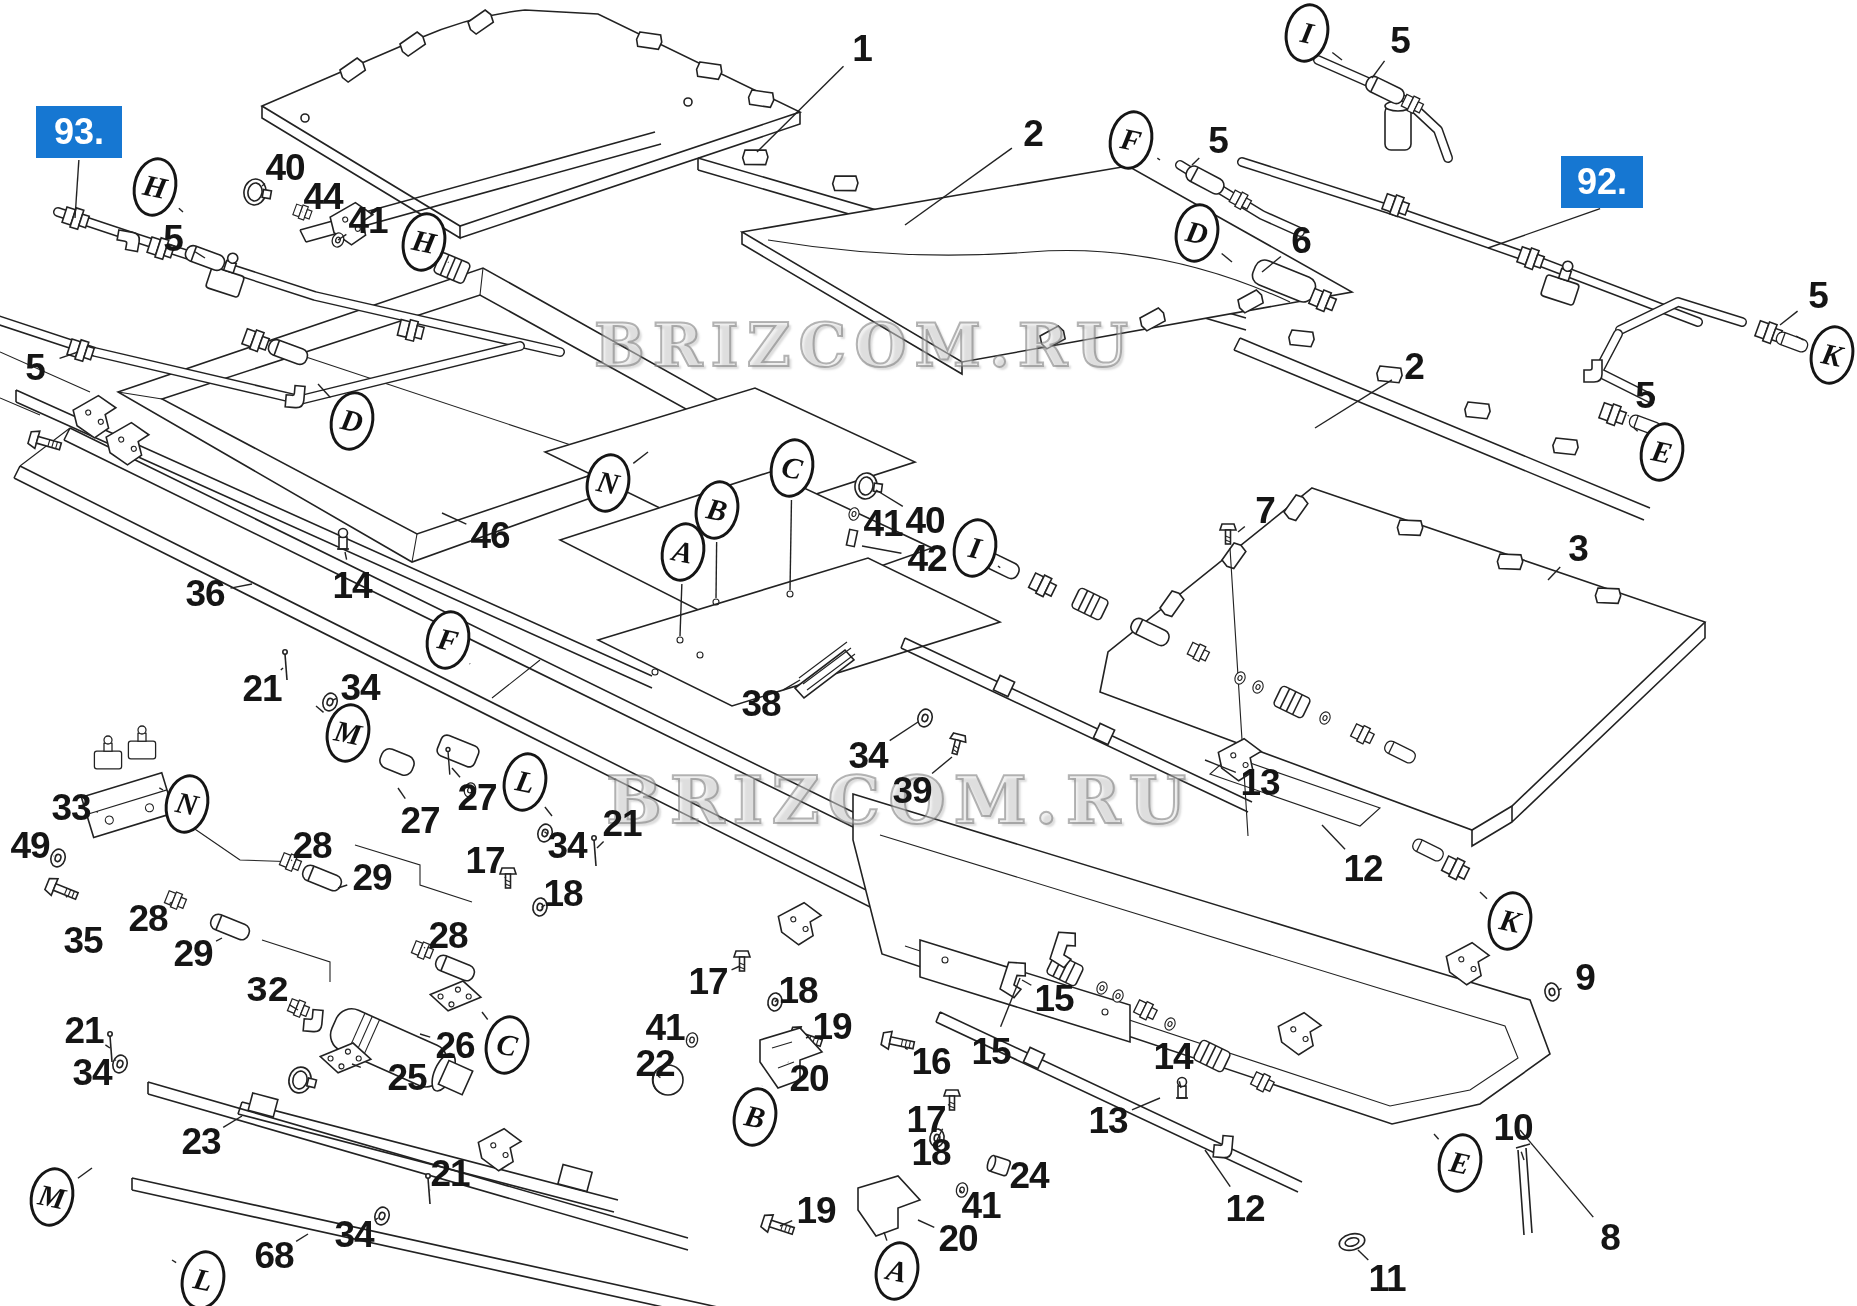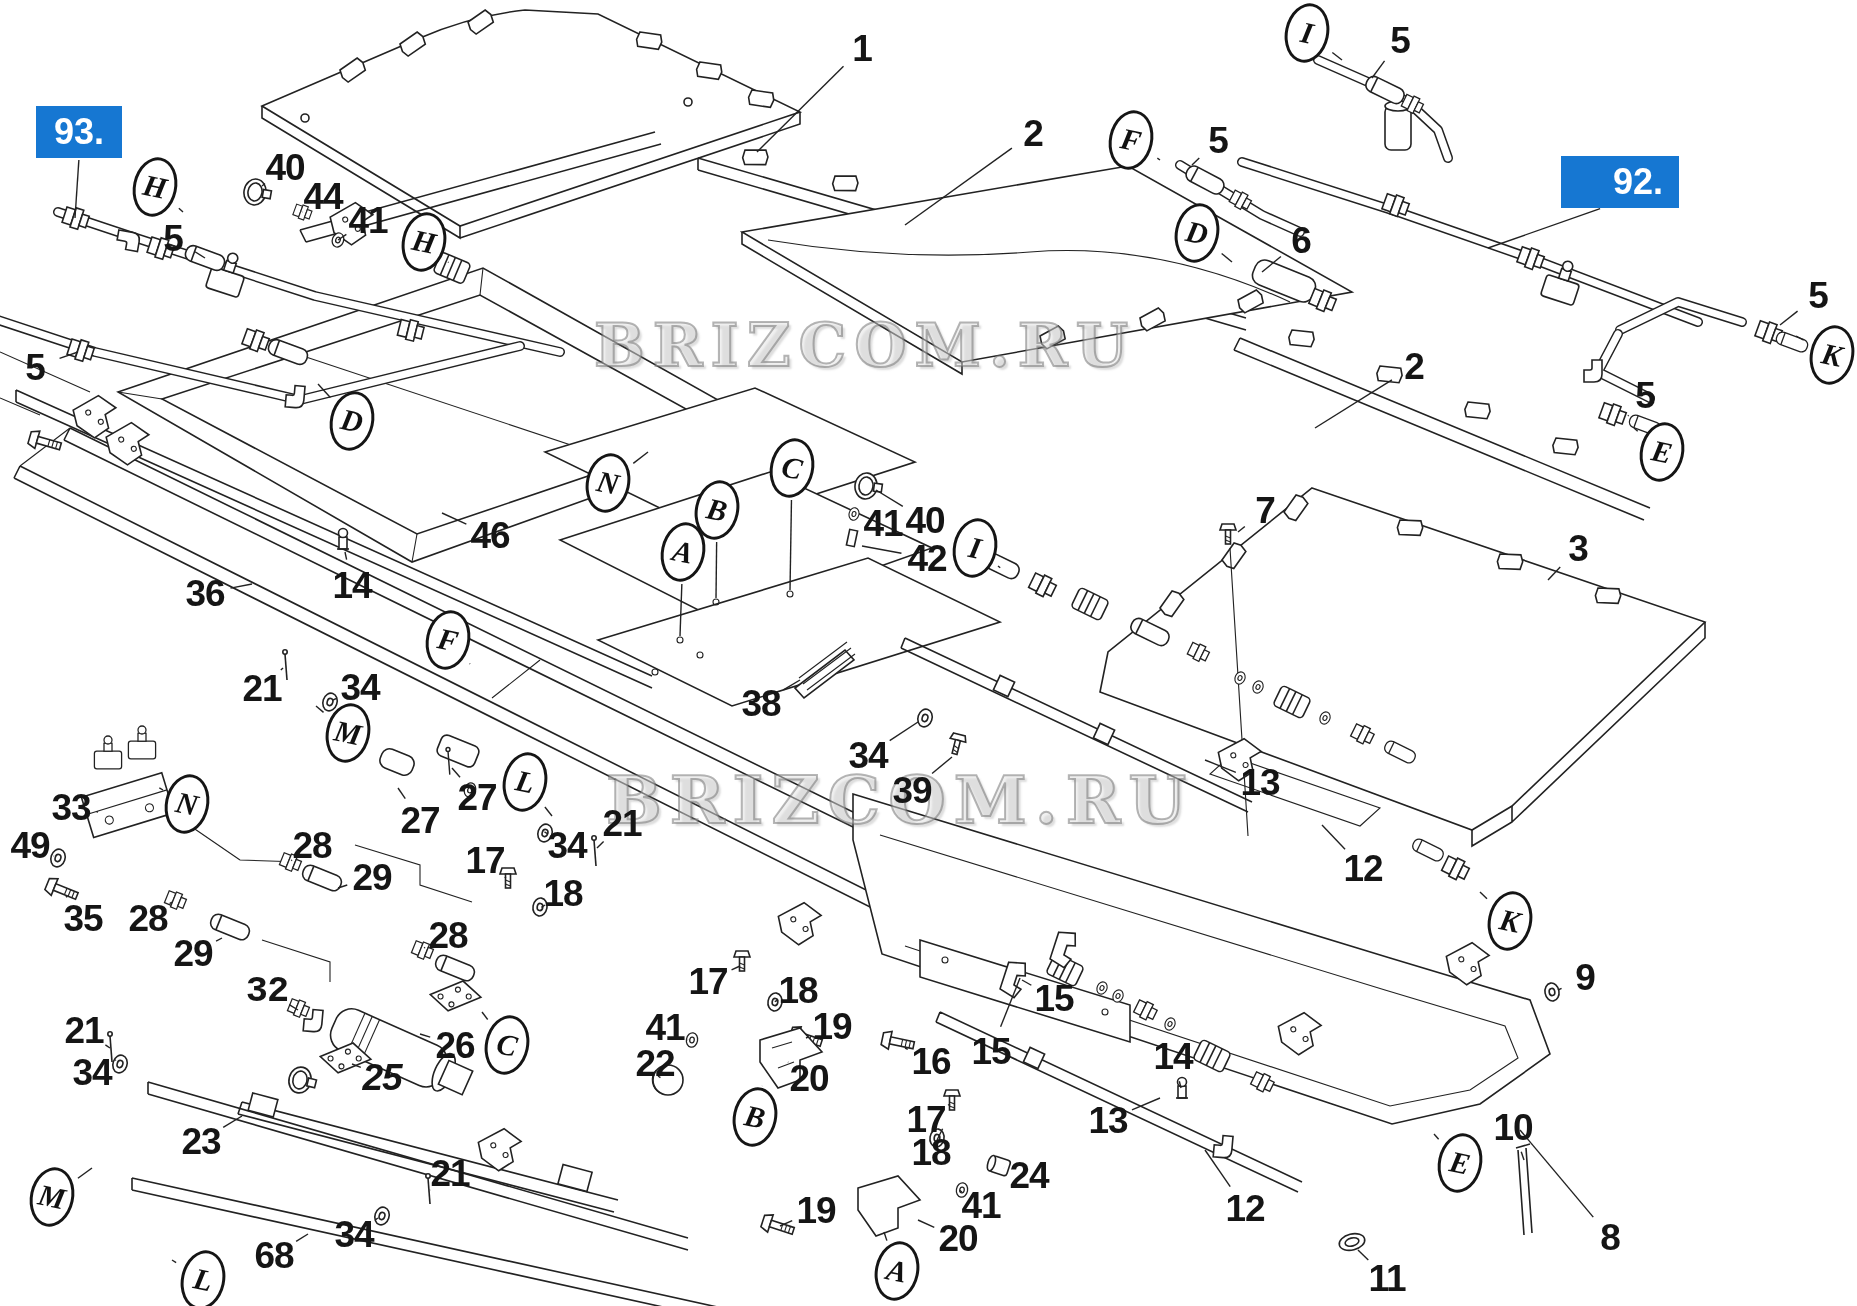--- a/index.html
+++ b/index.html
@@ -499,21 +499,21 @@
         <line x1="1486.9923719664284" y1="898.7592929008808" x2="1480" y2="892" stroke="#222" stroke-width="1.4"></line>
         <line x1="1637.7037887243105" y1="431.174676049409" x2="1634" y2="428" stroke="#222" stroke-width="1.4"></line>
         <line x1="1438.6385594959352" y1="1139.1737778993122" x2="1434" y2="1134" stroke="#222" stroke-width="1.4"></line>
       </g>
 </svg>
 
 <div id="overlay">
       <div class="wm" style="left: 865px; top: 345px; font-size: 60px;">BRIZCOM.RU</div>
       <div class="wm" style="left: 900px; top: 800px; font-size: 66px;">BRIZCOM.RU</div>
       <div class="hbox" style="left: 36px; top: 106px; width: 86px; height: 52px;">93.</div>
-      <div class="hbox" style="left: 1561px; top: 156px; width: 82px; height: 52px; padding-left: 36px;">92.</div>
+      <div class="hbox" style="left: 1561px; top: 156px; width: 82px; height: 52px;">92.</div>
       <div class="num" style="left: 862px; top: 48px;">1</div>
       <div class="num" style="left: 1033px; top: 133px;">2</div>
       <div class="num" style="left: 1414px; top: 366px;">2</div>
       <div class="num" style="left: 1578px; top: 548px;">3</div>
       <div class="num" style="left: 173px; top: 238px;">5</div>
       <div class="num" style="left: 35px; top: 367px;">5</div>
       <div class="num" style="left: 1218px; top: 140px;">5</div>
       <div class="num" style="left: 1400px; top: 40px;">5</div>
       <div class="num" style="left: 1818px; top: 295px;">5</div>
       <div class="num" style="left: 1645px; top: 395px;">5</div>
@@ -542,37 +542,37 @@
       <div class="num" style="left: 816px; top: 1210px;">19</div>
       <div class="num" style="left: 809px; top: 1078px;">20</div>
       <div class="num" style="left: 958px; top: 1238px;">20</div>
       <div class="num" style="left: 262px; top: 688px;">21</div>
       <div class="num" style="left: 622px; top: 823px;">21</div>
       <div class="num" style="left: 84px; top: 1030px;">21</div>
       <div class="num" style="left: 450px; top: 1173px;">21</div>
       <div class="num" style="left: 639px; top: 1063px; margin-left: 16px;">22</div>
       <div class="num" style="left: 201px; top: 1141px;">23</div>
       <div class="num" style="left: 1029px; top: 1175px;">24</div>
-      <div class="num" style="left: 382px; top: 1077px; font-style: italic;">25</div>
+      <div class="num" style="left: 407px; top: 1077px;">25</div>
       <div class="num" style="left: 455px; top: 1045px;">26</div>
       <div class="num" style="left: 420px; top: 820px;">27</div>
       <div class="num" style="left: 477px; top: 797px;">27</div>
       <div class="num" style="left: 312px; top: 845px;">28</div>
       <div class="num" style="left: 148px; top: 918px;">28</div>
       <div class="num" style="left: 448px; top: 935px;">28</div>
       <div class="num" style="left: 372px; top: 877px;">29</div>
       <div class="num" style="left: 193px; top: 953px;">29</div>
       <div class="num" style="left: 267px; top: 991px; font-family: Liberation Mono, monospace;">32</div>
       <div class="num" style="left: 71px; top: 807px;">33</div>
       <div class="num" style="left: 360px; top: 687px;">34</div>
       <div class="num" style="left: 567px; top: 845px;">34</div>
       <div class="num" style="left: 868px; top: 755px;">34</div>
       <div class="num" style="left: 92px; top: 1072px;">34</div>
       <div class="num" style="left: 354px; top: 1234px;">34</div>
-      <div class="num" style="left: 83px; top: 918px;">35</div>
+      <div class="num" style="left: 83px; top: 940px;">35</div>
       <div class="num" style="left: 205px; top: 593px; text-align: right;">36</div>
       <div class="num" style="left: 761px; top: 703px; text-align: right;">38</div>
       <div class="num" style="left: 912px; top: 790px;">39</div>
       <div class="num" style="left: 285px; top: 167px;">40</div>
       <div class="num" style="left: 925px; top: 520px;">40</div>
       <div class="num" style="left: 368px; top: 220px;">41</div>
       <div class="num" style="left: 883px; top: 523px;">41</div>
       <div class="num" style="left: 665px; top: 1027px;">41</div>
       <div class="num" style="left: 981px; top: 1205px;">41</div>
       <div class="num" style="left: 927px; top: 558px;">42</div>

